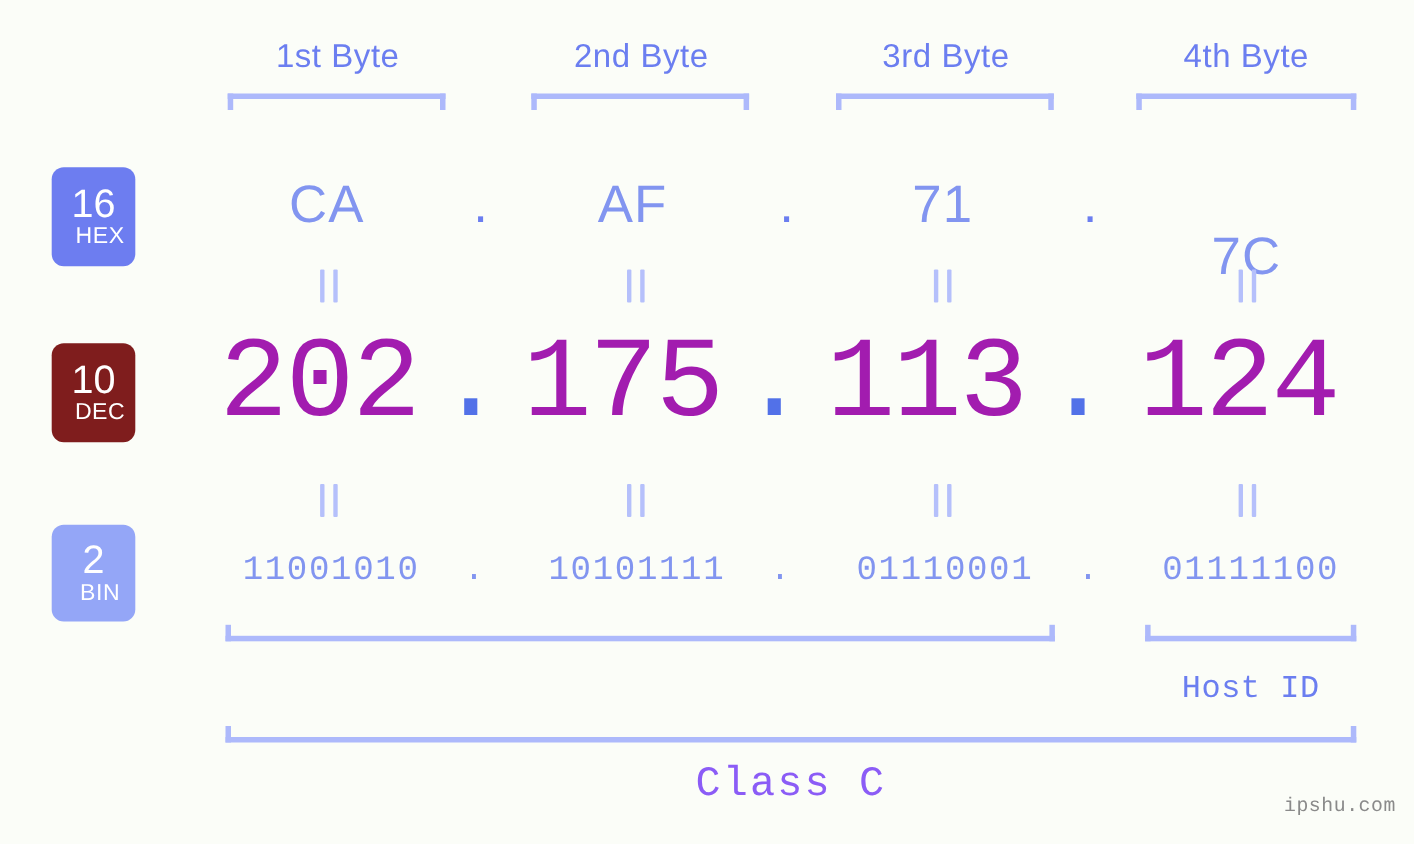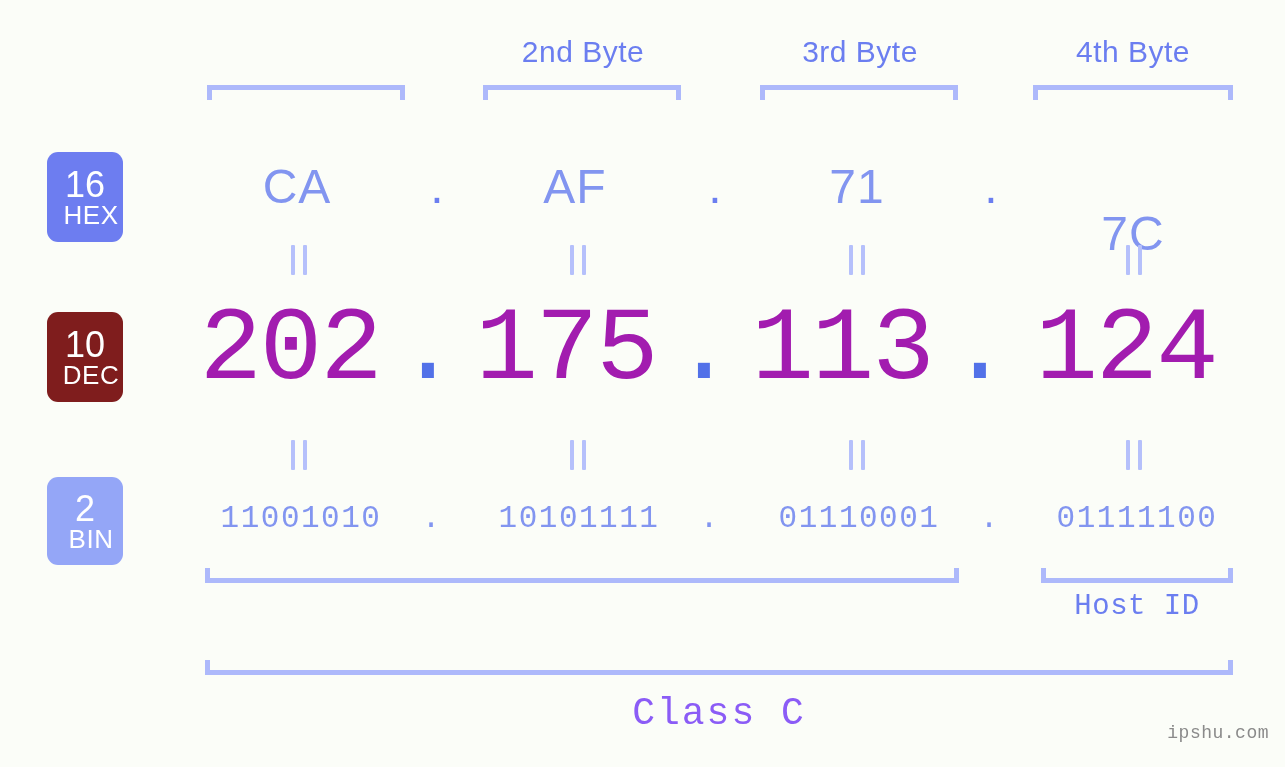--- a/index.html
+++ b/index.html
@@ -72,21 +72,21 @@
     align-items: center;
     justify-content: center;
     box-sizing: border-box;
   }
   .base-badge .num {
     font-size: 36px;
     line-height: 36px;
     font-weight: 400;
   }
   .base-badge .nm {
-    font-size: 26px;
+    font-size: 21px;
     line-height: 24px;
     font-weight: 400;
     letter-spacing: 0.5px;
     margin-left: 12px;
   }
   #badge-hex { top: 152px; height: 90px; background: #6d7df0; }
   #badge-dec { top: 312px; height: 90px; background: #7f1d1d; }
   #badge-bin { top: 477px; height: 88px; background: #94a6f7; }
 
   
@@ -212,20 +212,21 @@
     color: #8a8a8a;
     letter-spacing: 0.5px;
     white-space: nowrap;
   }
 </style>
 </head>
 <body>
 
 <div id="stage">
 
+  <div class="byte-header" style="left:209px; width:196px;">1st Byte</div>
   <div class="byte-header" style="left:485px; width:196px;">2nd Byte</div>
   <div class="byte-header" style="left:762px; width:196px;">3rd Byte</div>
   <div class="byte-header" style="left:1035px; width:196px;">4th Byte</div>
 
   <div class="bracket-top" style="left:207px; width:198px;"></div>
   <div class="bracket-top" style="left:483px; width:198px;"></div>
   <div class="bracket-top" style="left:760px; width:198px;"></div>
   <div class="bracket-top" style="left:1033px; width:200px;"></div>
 
   <div class="base-badge" id="badge-hex">
@@ -301,20 +302,20 @@
     <div class="val-cell" style="left:481px; width:196px;">10101111</div>
     <div class="sep" style="left:677px; width:64px;">.</div>
     <div class="val-cell" style="left:761px; width:196px;">01110001</div>
     <div class="sep" style="left:957px; width:64px;">.</div>
     <div class="val-cell" style="left:1039px; width:196px;">01111100</div>
   </div>
 
   <div class="bracket-bottom" style="left:205px; top:568px; width:754px;"></div>
   <div class="bracket-bottom" style="left:1041px; top:568px; width:192px;"></div>
 
-  <div class="section-label" style="left:1041px; top:590px; width:192px;text-align:center;">Host ID</div>
+  <div class="section-label" style="left:1041px; top:610px; width:192px;text-align:center;">Host ID</div>
 
   <div class="bracket-bottom" style="left:205px; top:660px; width:1028px;"></div>
   <div class="class-label" style="left:205px; top:692px; width:1028px;">Class C</div>
 
   <div id="watermark">ipshu.com</div>
 
 </div>
 
 </body></html>

